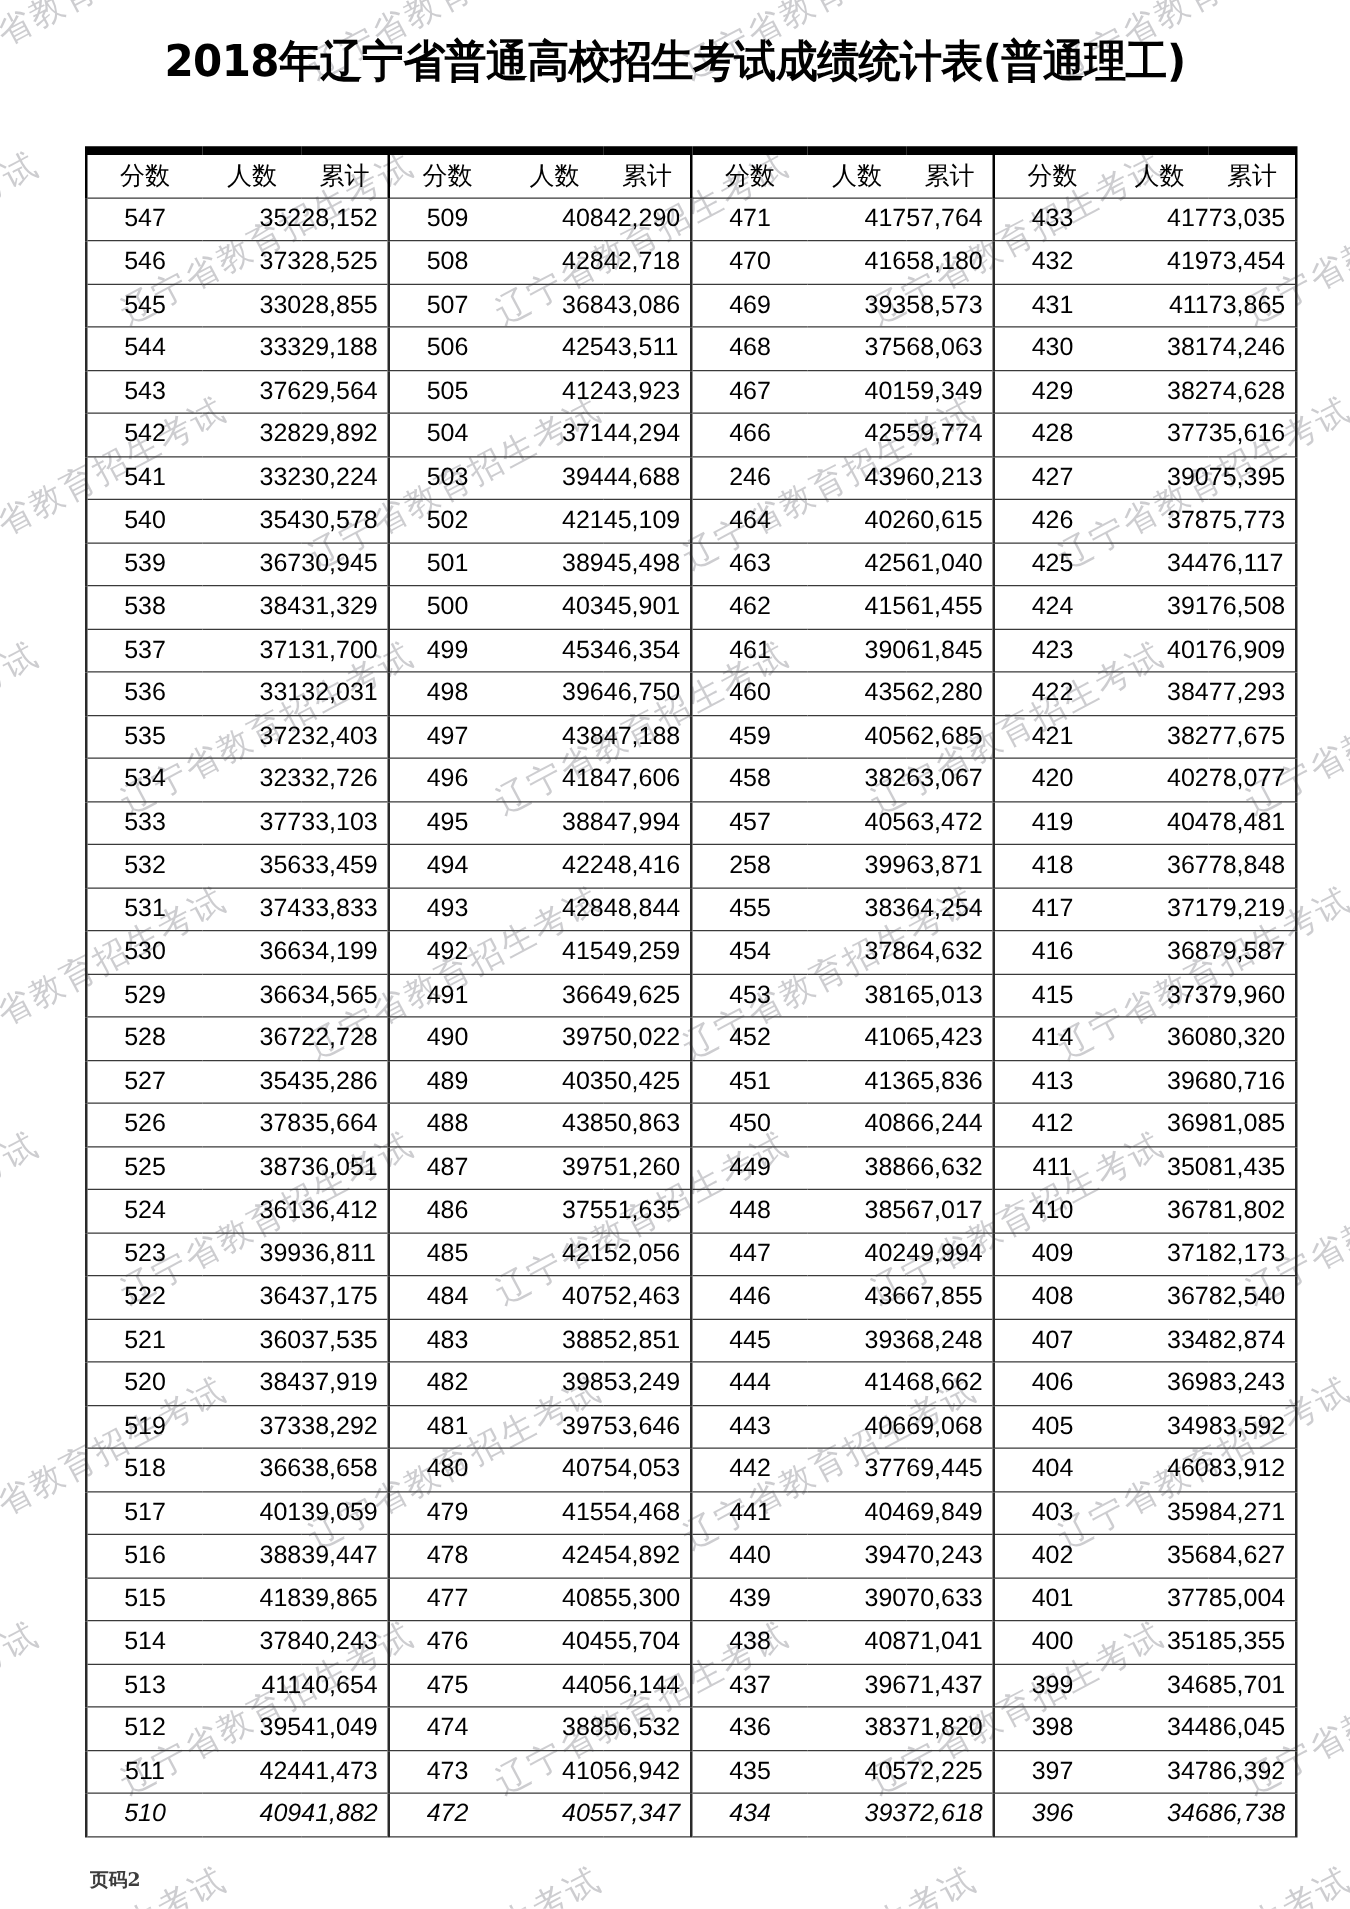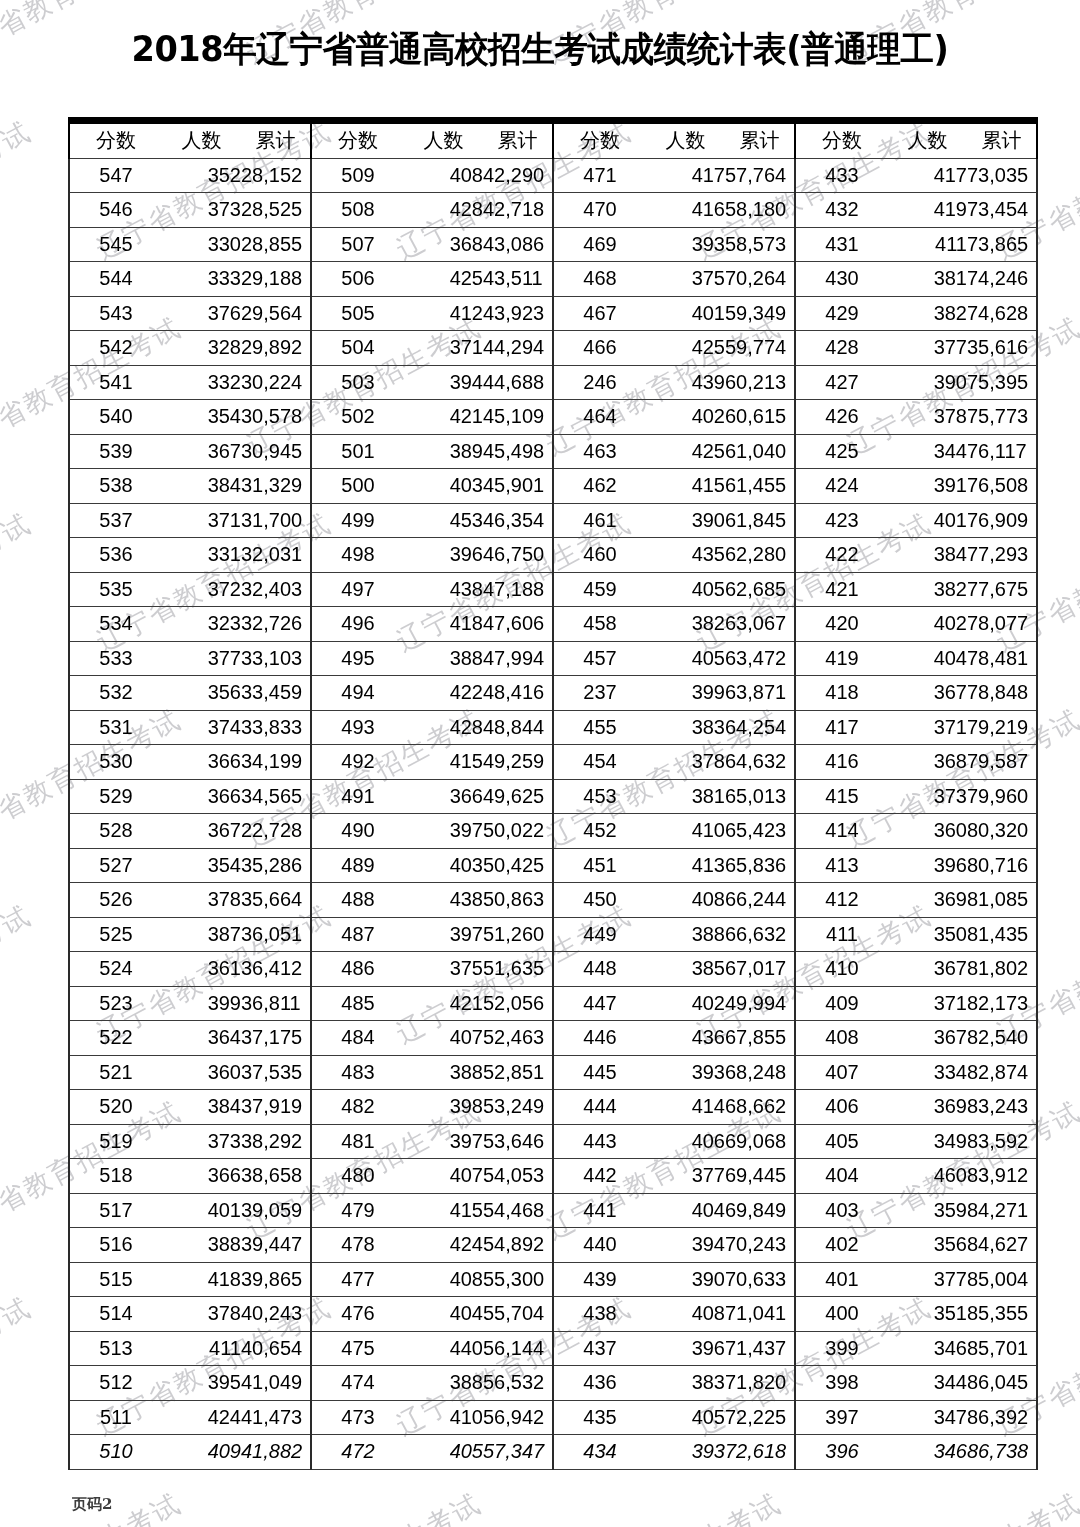--- a/index.html
+++ b/index.html
@@ -315,21 +315,21 @@
           <td class="gcol-cum">
             <span class="cellnum">43,511</span>
           </td>
           <td class="gcol-score">
             <span class="cellnum">468</span>
           </td>
           <td class="gcol-count">
             <span class="cellnum">375</span>
           </td>
           <td class="gcol-cum">
-            <span class="cellnum">70,264</span>
+            <span class="cellnum">68,063</span>
           </td>
           <td class="gcol-score">
             <span class="cellnum">430</span>
           </td>
           <td class="gcol-count">
             <span class="cellnum">381</span>
           </td>
           <td class="gcol-cum">
             <span class="cellnum">74,246</span>
           </td>
@@ -765,21 +765,21 @@
           <td class="gcol-score">
             <span class="cellnum">494</span>
           </td>
           <td class="gcol-count">
             <span class="cellnum">422</span>
           </td>
           <td class="gcol-cum">
             <span class="cellnum">48,416</span>
           </td>
           <td class="gcol-score">
-            <span class="cellnum">237</span>
+            <span class="cellnum">258</span>
           </td>
           <td class="gcol-count">
             <span class="cellnum">399</span>
           </td>
           <td class="gcol-cum">
             <span class="cellnum">63,871</span>
           </td>
           <td class="gcol-score">
             <span class="cellnum">418</span>
           </td>

